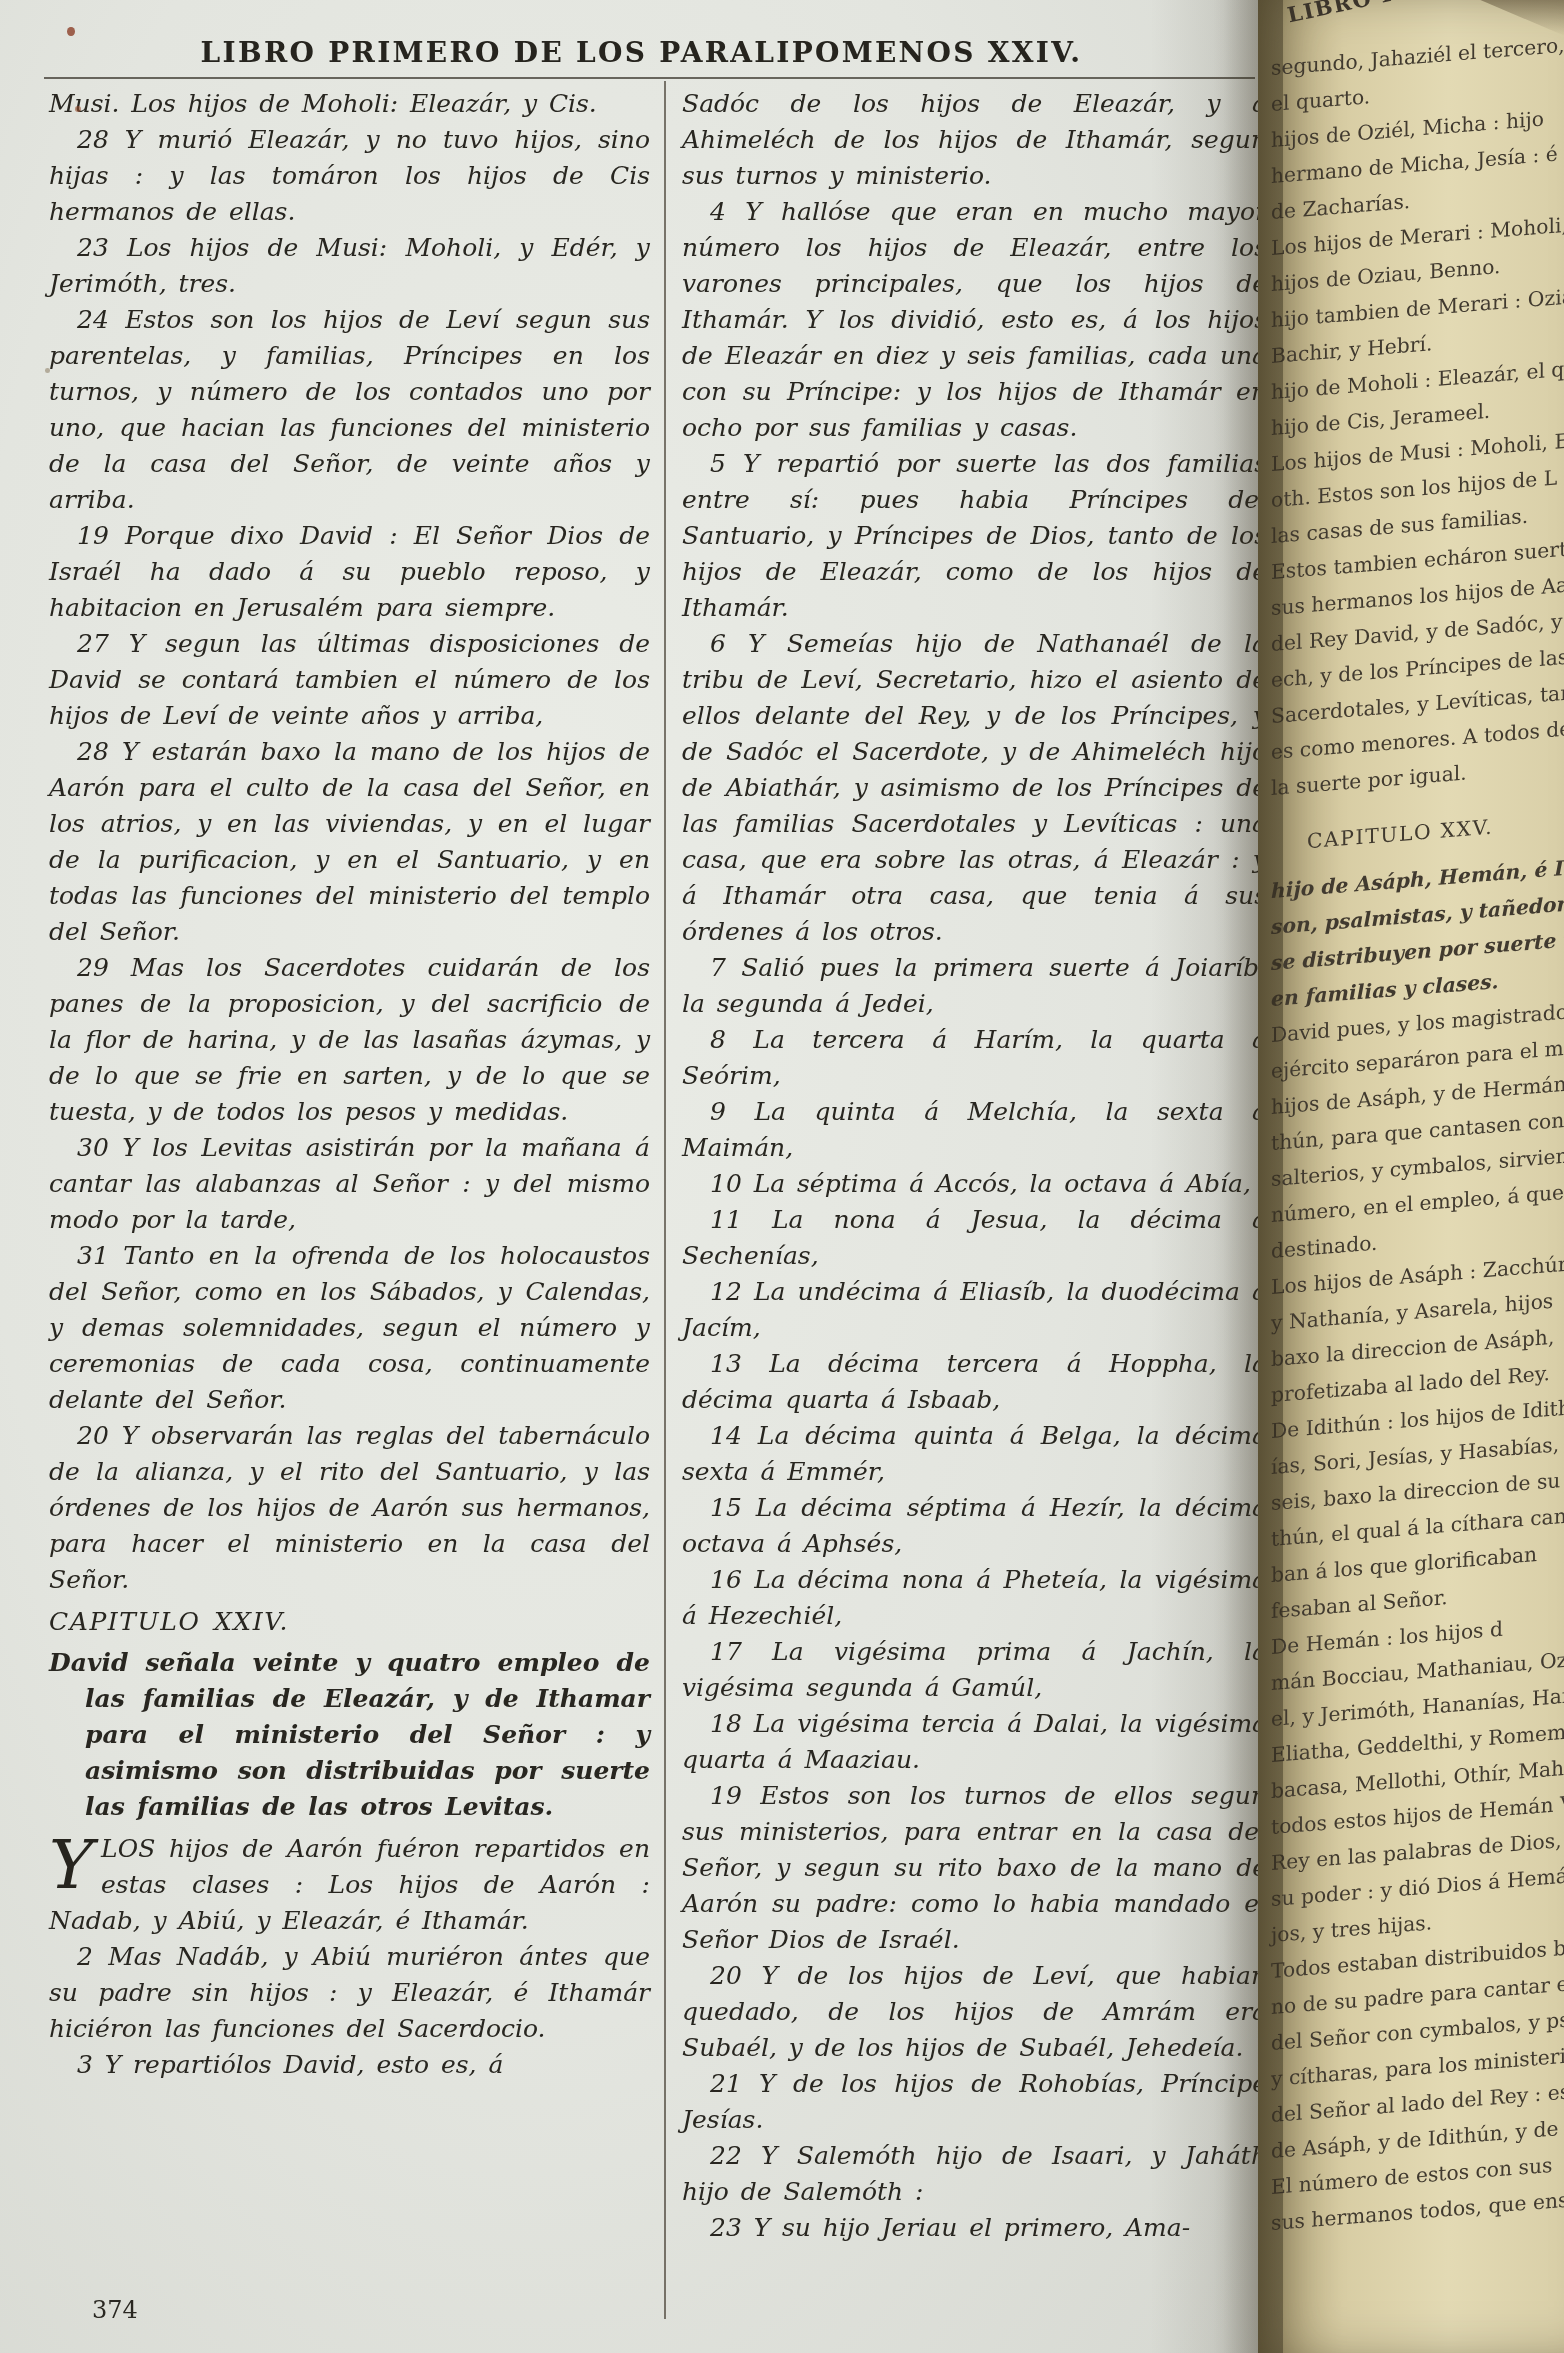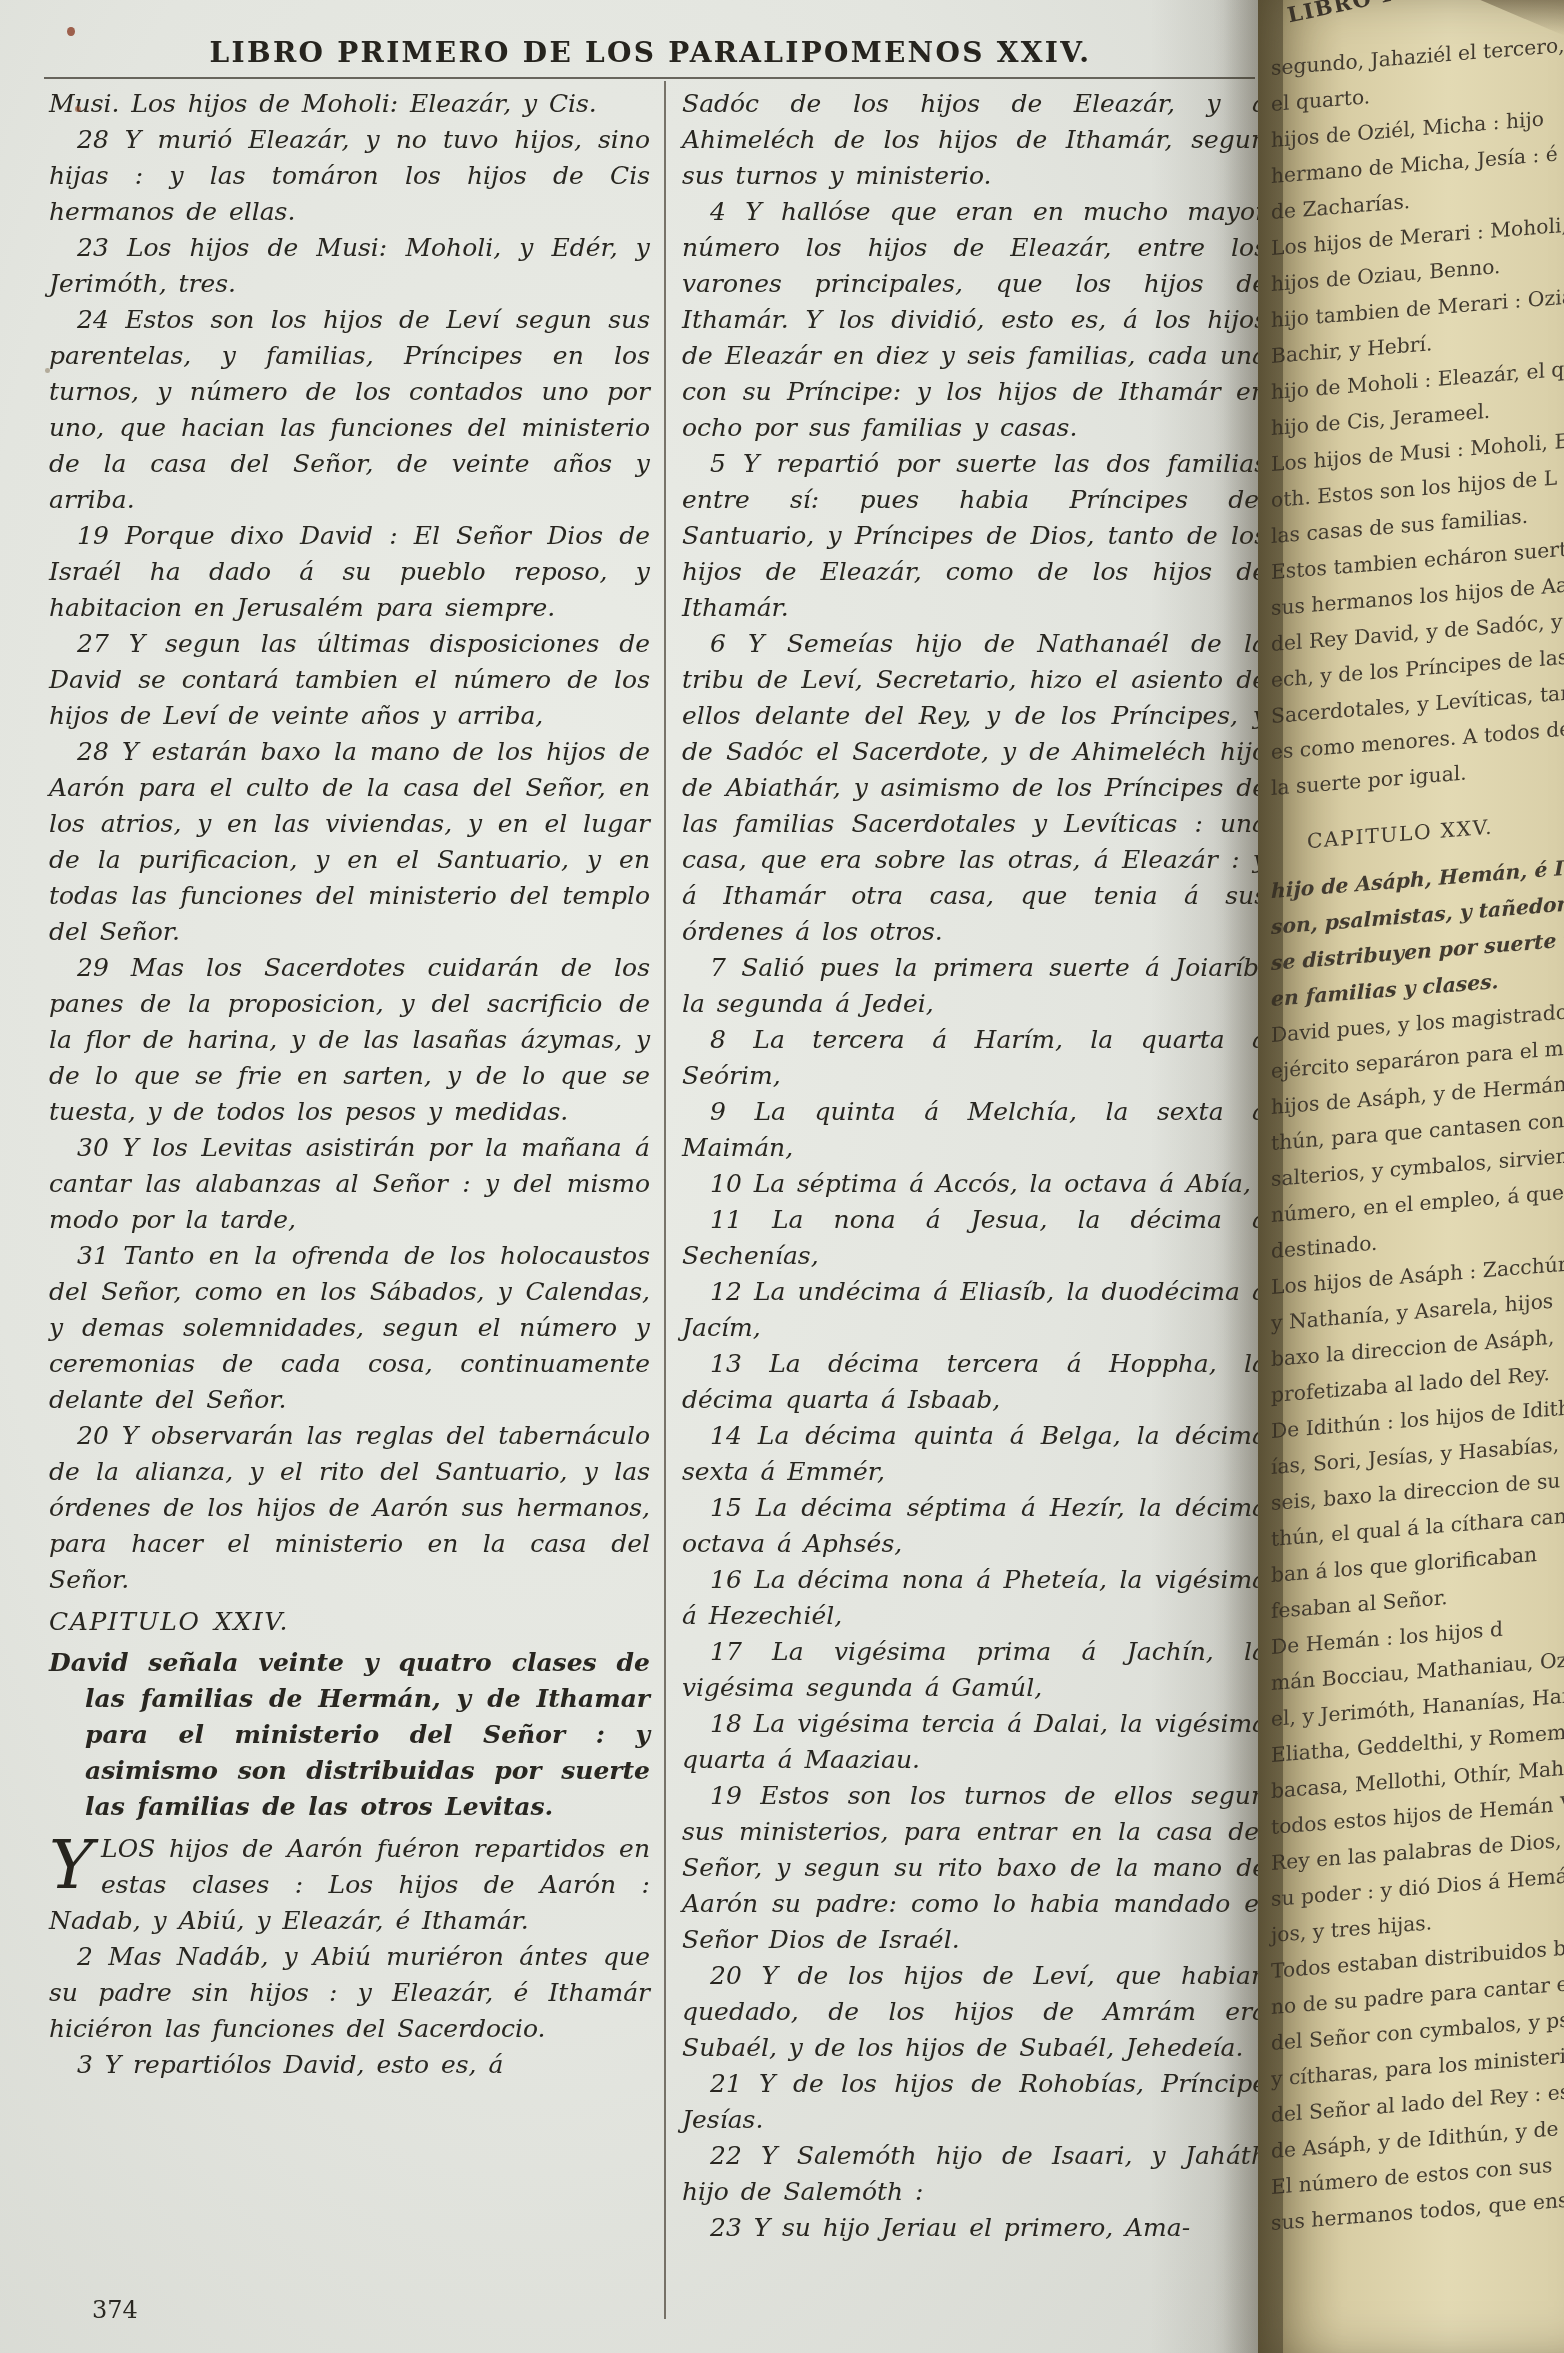--- a/index.html
+++ b/index.html
@@ -7,21 +7,21 @@
     width:1565px;height:2354px;position:relative;overflow:hidden;
     background:#cfc6a2;
     font-family:"DejaVu Serif","Liberation Serif",serif;
   }
   
   .main-page{
     position:absolute;left:0;top:0;width:1268px;height:2354px;
     background:radial-gradient(ellipse at 42% 38%, #eaece6 0%, #e3e5df 55%, #d6d8d1 100%);
   }
   .running-head{
-    position:absolute;top:36px;left:40px;width:1221px;
+    position:absolute;top:36px;left:31px;width:1221px;
     text-align:center;font-size:28px;font-weight:bold;letter-spacing:2.3px;
     color:#26241e;white-space:nowrap;
   }
   .head-rule{
     position:absolute;top:77px;left:44px;width:1211px;height:1.6px;
     background:rgba(62,58,48,0.75);
   }
   .col{
     position:absolute;top:86px;font-size:25px;line-height:36px;
     text-align:justify;color:#282620;word-spacing:3.9px;
@@ -101,21 +101,21 @@
       <p class="verse">23 Los hijos de Musi: Moholi, y Edér, y Jerimóth, tres.</p>
       <p class="verse">24 Estos son los hijos de Leví segun sus parentelas, y familias, Príncipes en los turnos, y número de los contados uno por uno, que hacian las funciones del ministerio de la casa del Señor, de veinte años y arriba.</p>
       <p class="verse">19 Porque dixo David : El Señor Dios de Israél ha dado á su pueblo reposo, y habitacion en Jerusalém para siempre.</p>
       <p class="verse">27 Y segun las últimas disposiciones de David se contará tambien el número de los hijos de Leví de veinte años y arriba,</p>
       <p class="verse">28 Y estarán baxo la mano de los hijos de Aarón para el culto de la casa del Señor, en los atrios, y en las viviendas, y en el lugar de la purificacion, y en el Santuario, y en todas las funciones del ministerio del templo del Señor.</p>
       <p class="verse">29 Mas los Sacerdotes cuidarán de los panes de la proposicion, y del sacrificio de la flor de harina, y de las lasañas ázymas, y de lo que se frie en sarten, y de lo que se tuesta, y de todos los pesos y medidas.</p>
       <p class="verse">30 Y los Levitas asistirán por la mañana á cantar las alabanzas al Señor : y del mismo modo por la tarde,</p>
       <p class="verse">31 Tanto en la ofrenda de los holocaustos del Señor, como en los Sábados, y Calendas, y demas solemnidades, segun el número y ceremonias de cada cosa, continuamente delante del Señor.</p>
       <p class="verse">20 Y observarán las reglas del tabernáculo de la alianza, y el rito del Santuario, y las órdenes de los hijos de Aarón sus hermanos, para hacer el ministerio en la casa del Señor.</p>
       <p class="chap-head">CAPITULO XXIV.</p>
-      <p class="summary">David señala veinte y quatro clases de las familias de Hermán, y de Ithamar para el ministerio del Señor : y asimismo son distribuidas por suerte las familias de las otros Levitas.</p>
+      <p class="summary">David señala veinte y quatro empleo de las familias de Eleazár, y de Ithamar para el ministerio del Señor : y asimismo son distribuidas por suerte las familias de las otros Levitas.</p>
       <p class="verse flush"><span class="dropcap">Y</span>LOS hijos de Aarón fuéron repartidos en estas clases : Los hijos de Aarón : Nadab, y Abiú, y Eleazár, é Ithamár.</p>
       <p class="verse">2 Mas Nadáb, y Abiú muriéron ántes que su padre sin hijos : y Eleazár, é Ithamár hiciéron las funciones del Sacerdocio.</p>
       <p class="verse">3 Y repartiólos David, esto es, á</p>
     </div>
   <div class="col-divider"></div>
   <div class="col col-right" id="col-right">
       <p class="verse flush">Sadóc de los hijos de Eleazár, y á Ahimeléch de los hijos de Ithamár, segun sus turnos y ministerio.</p>
       <p class="verse">4 Y hallóse que eran en mucho mayor número los hijos de Eleazár, entre los varones principales, que los hijos de Ithamár. Y los dividió, esto es, á los hijos de Eleazár en diez y seis familias, cada una con su Príncipe: y los hijos de Ithamár en ocho por sus familias y casas.</p>
       <p class="verse">5 Y repartió por suerte las dos familias entre sí: pues habia Príncipes del Santuario, y Príncipes de Dios, tanto de los hijos de Eleazár, como de los hijos de Ithamár.</p>
       <p class="verse">6 Y Semeías hijo de Nathanaél de la tribu de Leví, Secretario, hizo el asiento de ellos delante del Rey, y de los Príncipes, y de Sadóc el Sacerdote, y de Ahimeléch hijo de Abiathár, y asimismo de los Príncipes de las familias Sacerdotales y Levíticas : una casa, que era sobre las otras, á Eleazár : y á Ithamár otra casa, que tenia á sus órdenes á los otros.</p>

